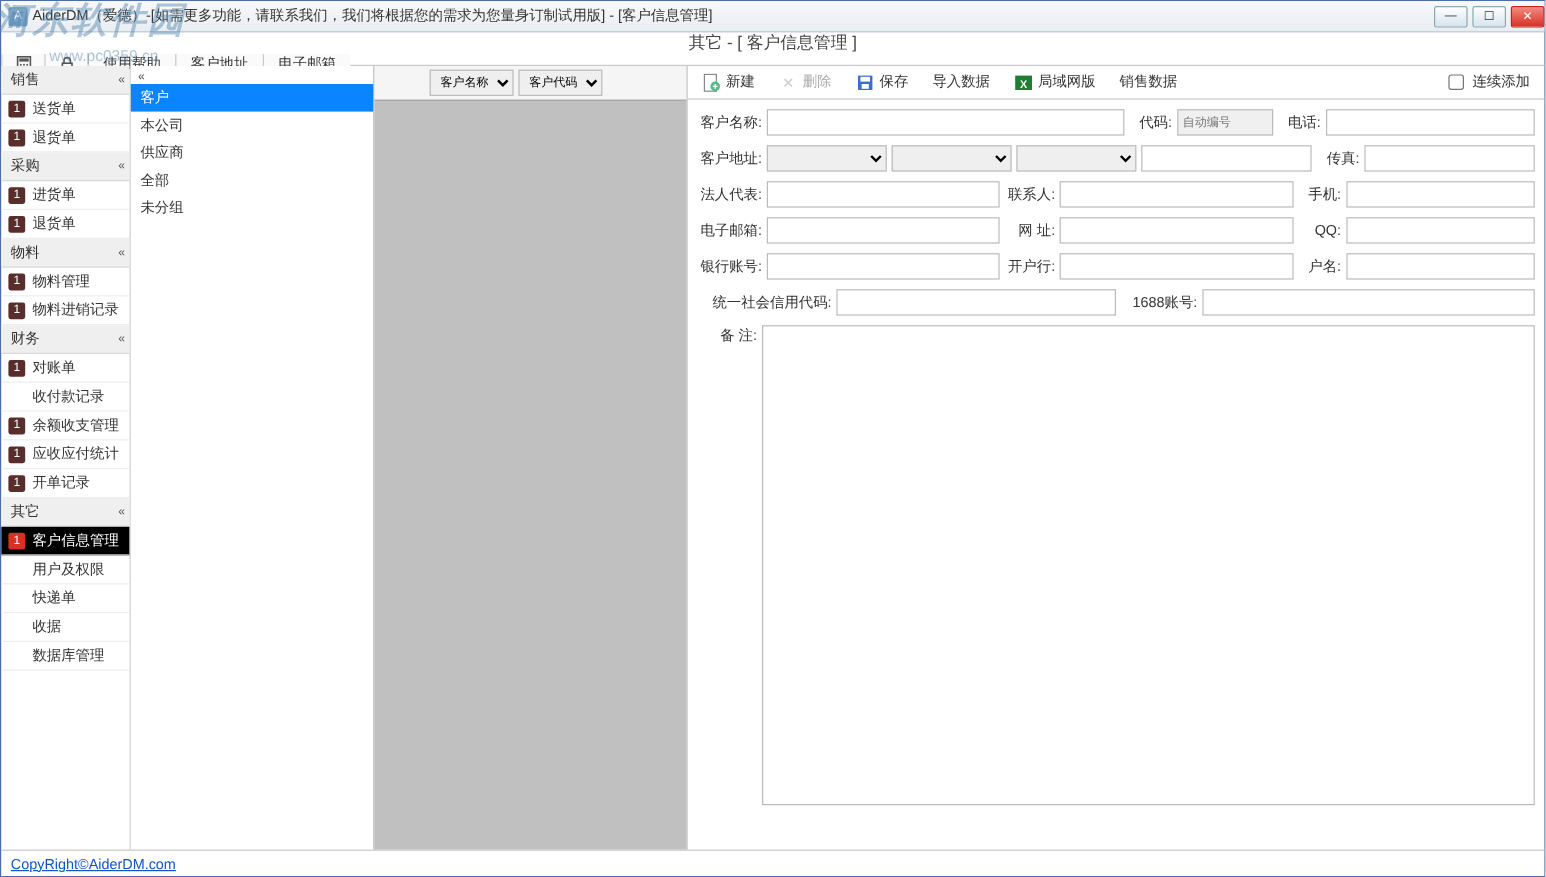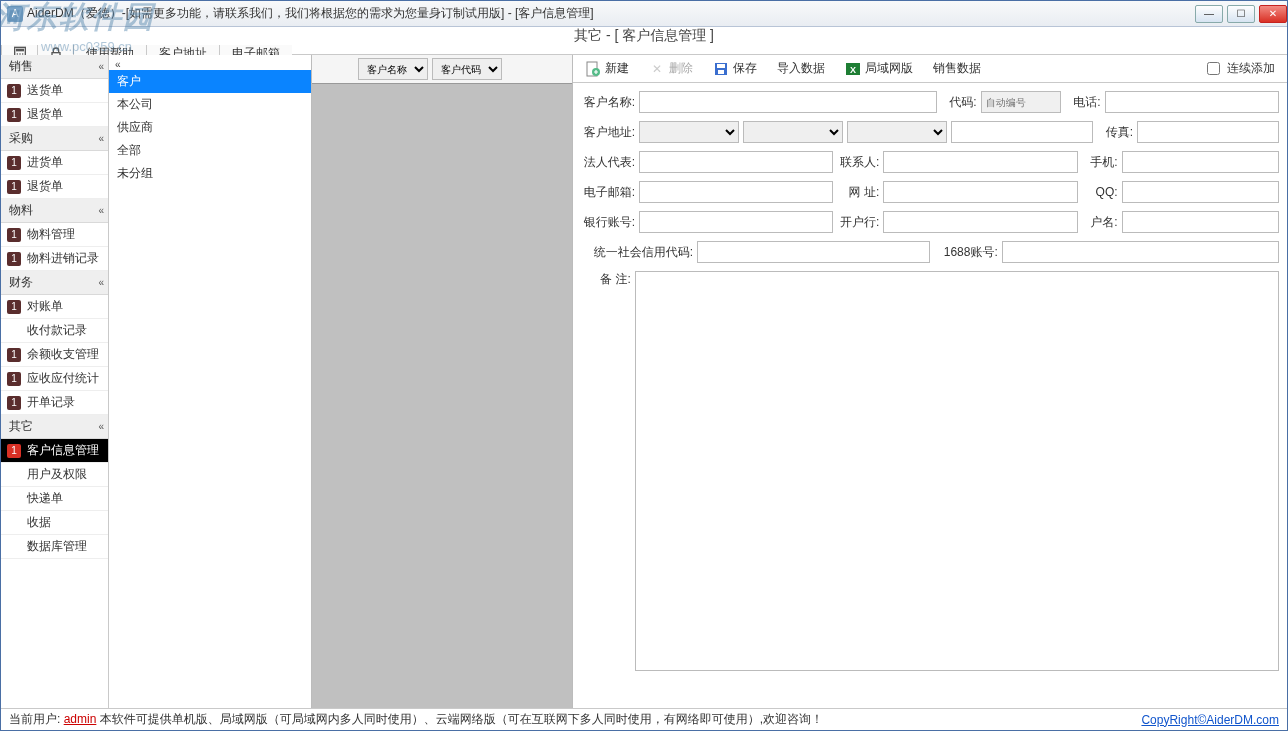--- a/index.html
+++ b/index.html
@@ -323,20 +323,15 @@
         </div>
         <div class="row" style="align-items:flex-start">
           <span class="lbl w50">备     注:</span>
           <textarea class="ta" style=""></textarea>
         </div>
       </div>
     </div>
   </div>
 
   <div class="statusbar">
-    <div>
-      <span>当前用户: </span>
-      <a>admin</a>
-      <span> 本软件可提供单机版、局域网版（可局域网内多人同时使用）、云端网络版（可在互联网下多人同时使用，有网络即可使用）,欢迎咨询！</span>
-    </div>
     <span class="copy">CopyRight©AiderDM.com</span>
   </div>
 </div>
 
 </body></html>

